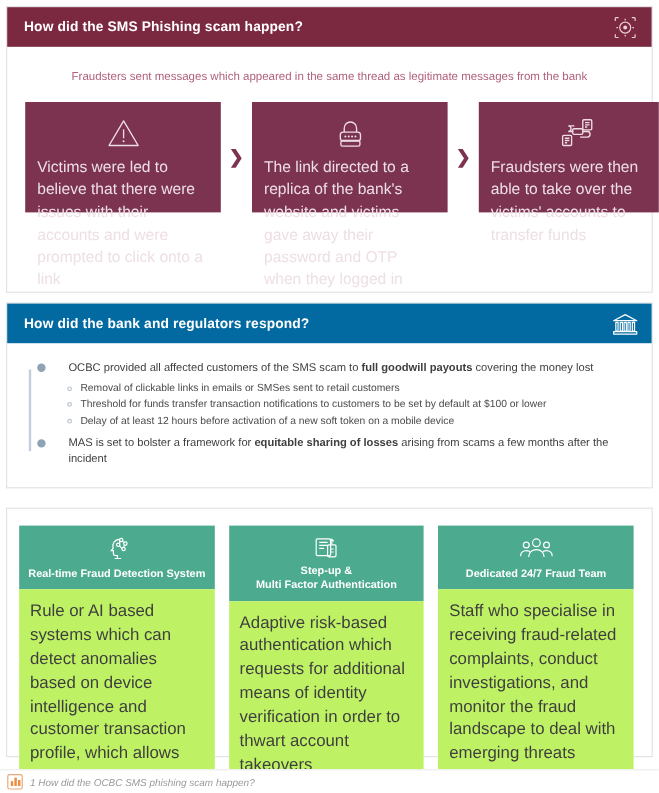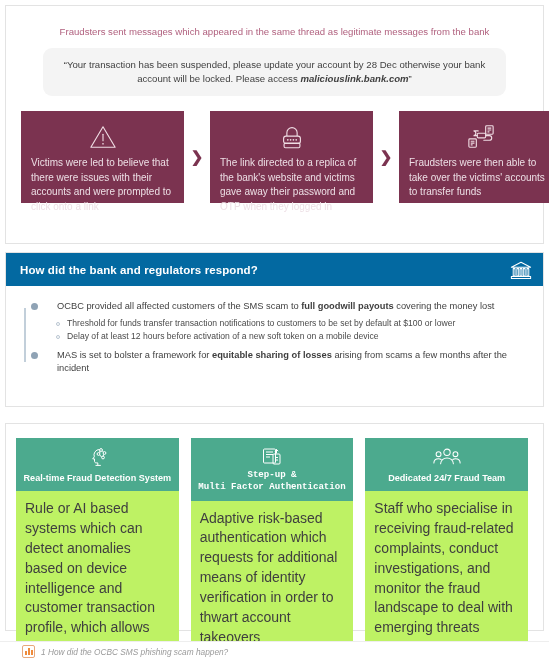--- a/index.html
+++ b/index.html
@@ -317,21 +317,21 @@
   .step-icon {
     height: 33px;
     display: flex;
     align-items: center;
     justify-content: center;
     margin-bottom: 3px;
   }
   .step-text {
     color: #f0e2e8;
     color: #eddfe5;
-    font-size: 10px;
+    font-size: 13px;
     line-height: 1.45;
   }
   .chev {
     flex: 0 0 26px;
     display: flex;
     align-items: center;
     justify-content: center;
     color: #7b3350;
     font-size: 15px;
     font-weight: bold;
@@ -450,21 +450,21 @@
 
   
   .footer {
     position: absolute;
     left: 0;
     top: 641px;
     width: 549px;
     height: 20px;
     display: flex;
     align-items: center;
-    padding-left: 22px;
+    padding-left: 6px;
     box-sizing: border-box;
     border-top: 1px solid #eeeeee;
     background: #ffffff;
   }
   .footer-icon {
     width: 13px;
     height: 13px;
     border: 1px solid #e8a87c;
     border-radius: 2px;
     display: flex;
@@ -488,26 +488,34 @@
     font-style: italic;
     color: #9a9a9a;
   }
 </style>
 </head>
 <body>
 
 <div class="page">
 
   <div class="panel" id="section1">
+    <div class="panel-header hdr-maroon">
+      <span class="title">How did the SMS Phishing scam happen?</span>
+      <span class="header-icon">
+        <svg width="22" height="22" viewBox="0 0 24 24" fill="none" stroke="#e7cfd8" stroke-width="1.1">
+          <path d="M3 3h3M3 3v3M21 3h-3M21 3v3M3 21h3M3 21v-3M21 21h-3M21 21v-3"></path>
+          <circle cx="12" cy="12" r="5"></circle>
+          <circle cx="12" cy="12" r="1.8" fill="#e7cfd8" stroke="none"></circle>
+          <path d="M12 5.5v-1.5M12 20v-1.5M5.5 12h-1.5M20 12h-1.5"></path>
+        </svg>
+      </span>
+    </div>
 
     <div class="intro-line">Fraudsters sent messages which appeared in the same thread as legitimate messages from the bank</div>
 
-    <div class="sms-bubble">
-      <span>“Your transaction has been suspended, please update your account by 28 Dec otherwise your bank account will be locked. Please access </span><em>maliciouslink.bank.com</em><span>”</span>
-    </div>
 
     <div class="steps">
 
       <div class="step-card">
         <div class="step-icon">
           <svg width="30" height="28" viewBox="0 0 32 30" fill="none" stroke="#f0dde4" stroke-width="1.2" stroke-linejoin="round">
             <path d="M16 4 L29 26 H3 Z"></path>
             <path d="M16 12v7" stroke-linecap="round"></path>
             <circle cx="16" cy="22.2" r="0.9" fill="#f0dde4" stroke="none"></circle>
           </svg>
@@ -573,20 +581,24 @@
 
       <div class="bullet-row">
         <span class="dot"></span>
         <span class="bullet-text"><span>OCBC provided all affected customers of the SMS scam to </span><b>full goodwill payouts</b><span> covering the money lost</span></span>
       </div>
 
 
       <div class="sub-list">
         <div class="sub-row">
           <span class="sub-dot"></span>
+          <span class="sub-text">Removal of clickable links in emails or SMSes sent to retail customers</span>
+        </div>
+        <div class="sub-row">
+          <span class="sub-dot"></span>
           <span class="sub-text">Threshold for funds transfer transaction notifications to customers to be set by default at $100 or lower</span>
         </div>
         <div class="sub-row">
           <span class="sub-dot"></span>
           <span class="sub-text">Delay of at least 12 hours before activation of a new soft token on a mobile device</span>
         </div>
       </div>
 
       <div class="bullet-row">
         <span class="dot"></span>
@@ -622,21 +634,21 @@
           <span class="pcard-icon">
             <svg width="24" height="24" viewBox="0 0 24 24" fill="none" stroke="#ffffff" stroke-width="1">
               <rect x="3.5" y="4" width="12" height="14" rx="1"></rect>
               <path d="M6 7h7M6 9.5h7M6 12h4"></path>
               <rect x="13" y="9" width="7" height="10" rx="1"></rect>
               <path d="M15 12.5h3M15 15h3"></path>
               <path d="M16.5 4.5v3.5" stroke-linecap="round"></path>
               <path d="M14.8 6.2 16.5 4.5 18.2 6.2"></path>
             </svg>
           </span>
-          <span style="white-space:pre-line;font-family:Liberation Mono, monospace;">Step-up &amp;
+          <span style="white-space:pre-line;">Step-up &amp;
 Multi Factor Authentication</span>
         </div>
         <div class="pcard-body">Adaptive risk-based authentication which requests for additional means of identity verification in order to thwart account takeovers</div>
       </div>
 
       <div class="pcard">
         <div class="pcard-head">
           <span class="pcard-icon">
             <svg width="30" height="22" viewBox="0 0 32 22" fill="none" stroke="#ffffff" stroke-width="1.1">
               <circle cx="7" cy="8" r="2.6"></circle>

